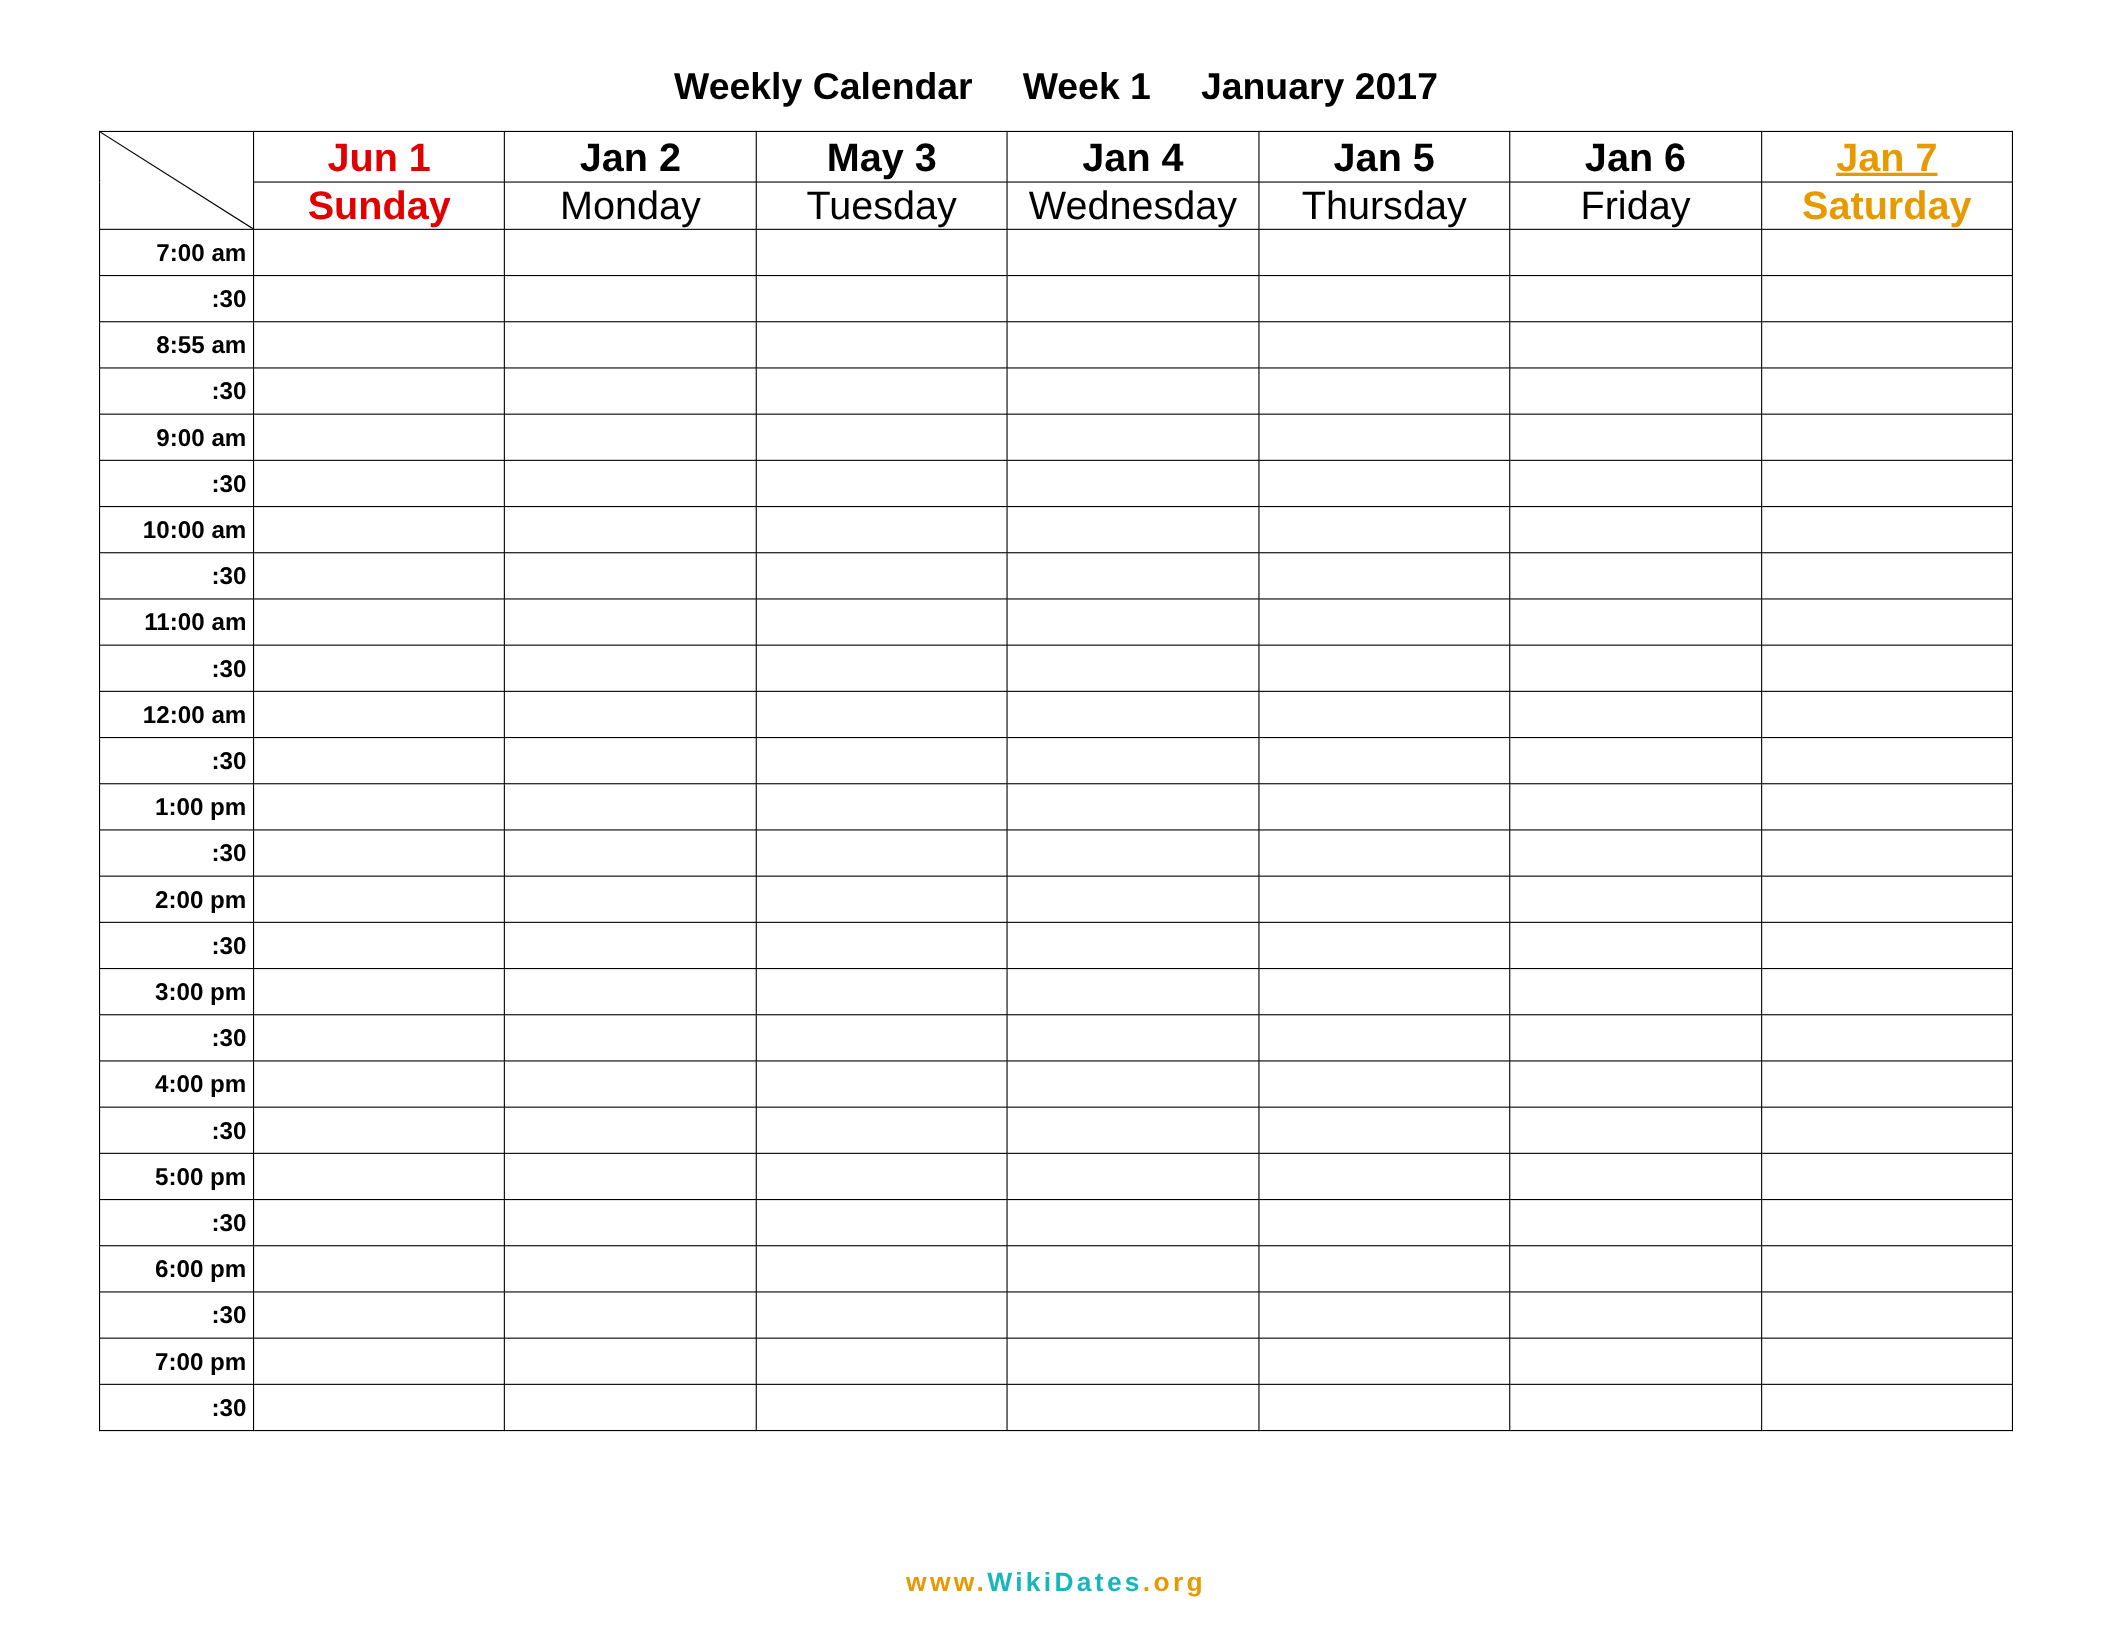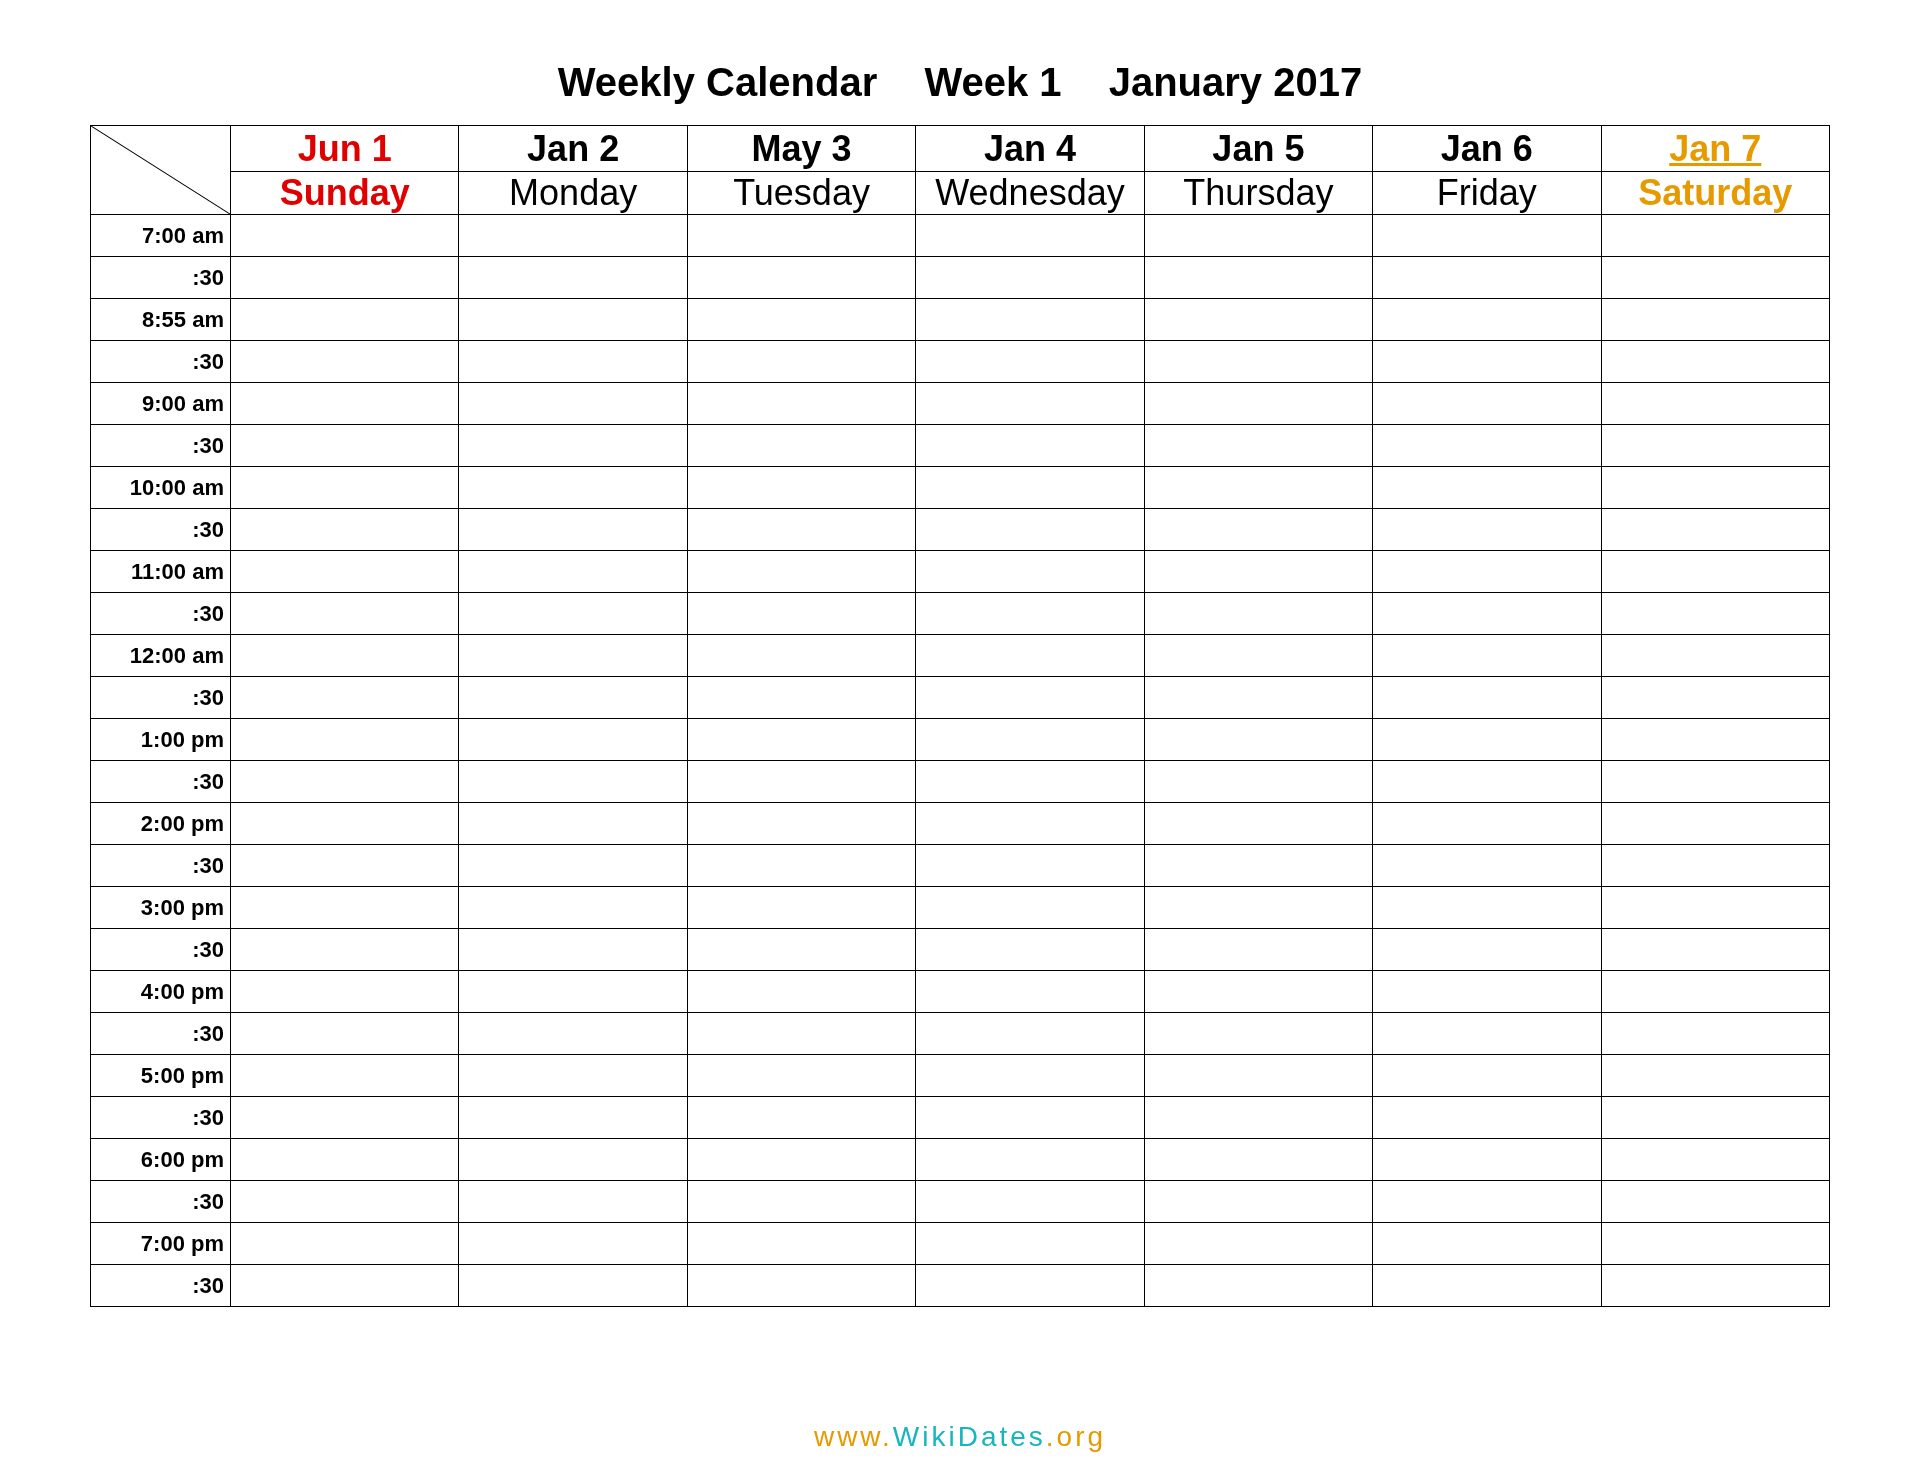--- a/index.html
+++ b/index.html
@@ -6,21 +6,21 @@
     body {
       font-family: Arial, Helvetica, sans-serif;
       background: #fff;
       width: 1920px;
       height: 1483px;
       padding: 60px 90px;
       position: relative;
     }
     .title {
       text-align: center;
-      font-size: 40px;
+      font-size: 34px;
       font-weight: bold;
       margin-bottom: 20px;
       color: #000;
     }
     .title span { display: inline-block; margin: 0 18px; }
     table.cal { border-collapse: collapse; width: 100%; table-layout: fixed; }
     table.cal td, table.cal th { border: 1px solid #000; }
     col.timecol { width: 140px; }
     .diag-cell { position: relative; height: 92px; padding: 0; }
     .diag-cell svg { position: absolute; inset: 0; width: 100%; height: 100%; }
@@ -38,22 +38,22 @@
       font-weight: bold;
       color: #000;
       vertical-align: middle;
       margin-top: 48px;
     }
     .footer {
       position: absolute;
       bottom: 30px;
       left: 0; right: 0;
       text-align: center;
-      font-size: 28px;
-      font-weight: normal;
+      font-size: 24px;
+      font-weight: bold;
       letter-spacing: 3px;
       margin-top: 37px;
     }
     .footer .p1 { color: #e69a00; }
     .footer .p2 { color: #17b6bd; }
     .footer .p3 { color: #e69a00; }
   </style>
 </head>
 <body>
 

